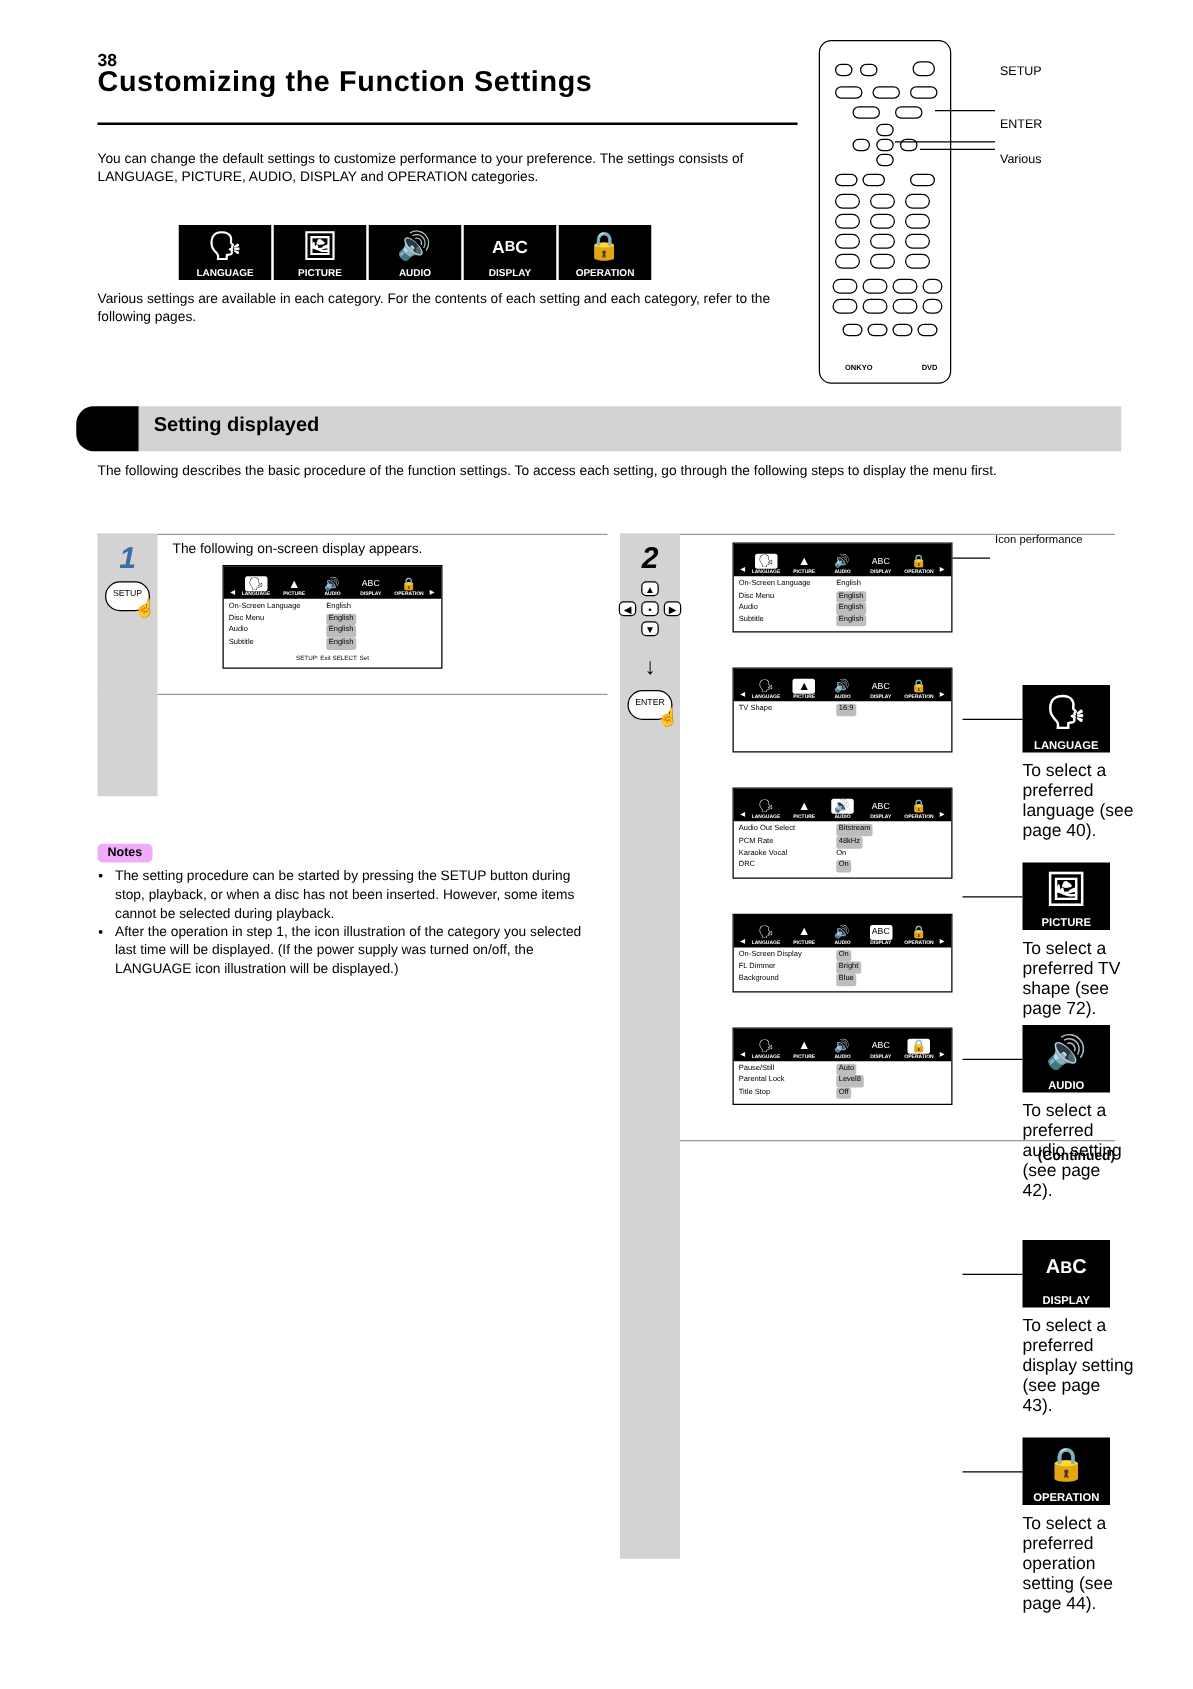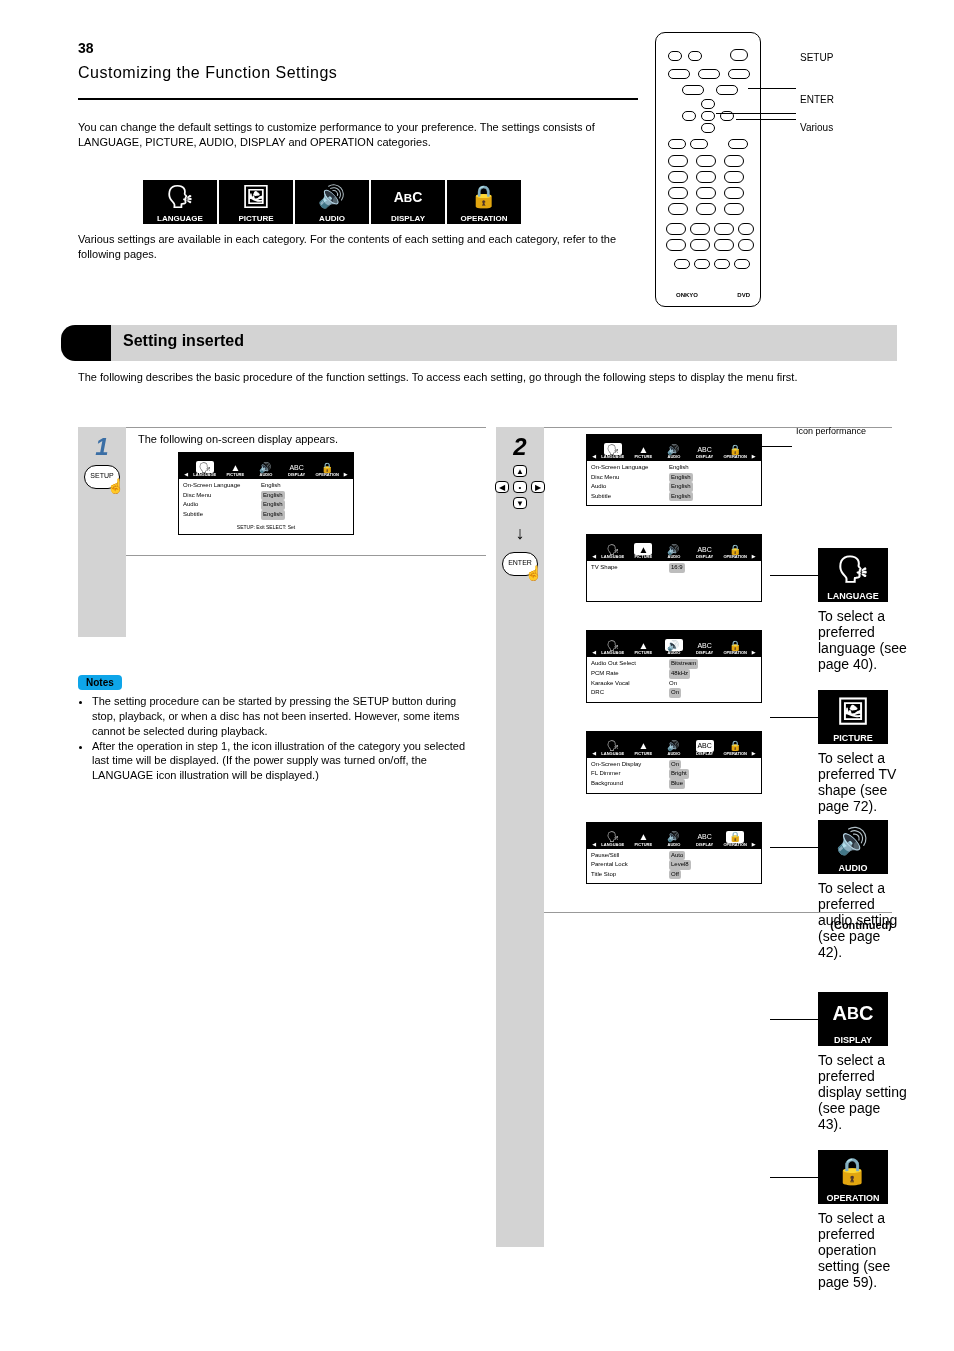--- a/index.html
+++ b/index.html
@@ -6,21 +6,21 @@
   body {
     width: 954px;
     height: 1351px;
     font-family: Arial, Helvetica, sans-serif;
     font-size: 11px;
     color: #000;
     position: relative;
     background: #fff;
   }
   .page-num { position: absolute; left: 78px; top: 40px; font-size: 14px; font-weight: bold; }
-  .main-title { position: absolute; left: 78px; top: 64px; font-size: 16px; font-weight: normal; letter-spacing: 0.5px; }
+  .main-title { position: absolute; left: 78px; top: 52px; font-size: 23px; font-weight: bold; letter-spacing: 0.5px; }
   .hr1 { position: absolute; left: 78px; top: 98px; width: 560px; height: 2px; background: #000; }
   .intro { position: absolute; left: 78px; top: 120px; width: 560px; line-height: 1.35; }
   .icon-strip { position: absolute; left: 143px; top: 180px; display: flex; gap: 2px; }
   .big-icon { width: 74px; height: 44px; background: #000; color: #fff; text-align: center; font-size: 8px; font-weight: bold; display: flex; flex-direction: column; justify-content: flex-end; align-items: center; padding-bottom: 1px; position: relative; }
   .big-icon svg, .big-icon .glyph { flex: 1; display: flex; align-items: center; justify-content: center; font-size: 22px; }
   .intro2 { position: absolute; left: 78px; top: 232px; width: 560px; line-height: 1.35; }
 
   .remote { position: absolute; left: 655px; top: 32px; width: 106px; height: 275px; }
   .remote-body { width: 100%; height: 100%; border: 1px solid #000; border-radius: 10px; position: relative; }
   .rbtn { position: absolute; border: 1px solid #000; }
@@ -59,21 +59,21 @@
   .ptab-lbl { font-size: 4px; color: #fff; font-weight: bold; text-align: center; line-height: 1; }
   .panel-body { padding: 2px 4px 4px 4px; }
   .opt-row { display: flex; font-size: 6px; line-height: 1.6; align-items: center; gap: 4px; }
   .opt-row .lbl { width: 74px; }
   .opt-row .val { }
   .val-hi { background: #bdbdbd; padding: 0 2px; border-radius: 2px; }
   .tab-arrow { font-size: 5px; color: #fff; }
   .tab-highlighted .ptab-icon { background: #fff; color: #000; border-radius: 2px; }
 
   .notes-box { position: absolute; left: 78px; top: 675px; width: 400px; }
-  .notes-badge { display: inline-block; background: #0ea5e9; border-radius: 4px; padding: 2px 8px; font-size: 10px; font-weight: bold; margin-bottom: 4px; }
+  .notes-badge { display: inline-block; background: #f0abfc; border-radius: 4px; padding: 2px 8px; font-size: 10px; font-weight: bold; margin-bottom: 4px; }
   .notes-list { list-style: disc; padding-left: 14px; line-height: 1.35; }
 
   .cat-icon-large { position: absolute; width: 70px; height: 54px; background: #000; color: #fff; display: flex; flex-direction: column; align-items: center; justify-content: flex-end; font-size: 9px; font-weight: bold; padding-bottom: 1px; }
   .cat-icon-large .glyph { flex: 1; display: flex; align-items: center; justify-content: center; font-size: 26px; }
   .cat-desc { position: absolute; font-size: 14px; }
 
   .step2-panels { margin-left: 30px; }
   .panel-wrap { position: relative; margin-bottom: 28px; }
   .down-arrow-big { text-align: center; font-size: 18px; margin: 4px 0; }
   .leader-left { position: absolute; border-top: 1px solid #000; }
@@ -166,21 +166,21 @@
 <div class="remote-leader" style="left:748px;top:88px;width:48px;"></div>
 <div class="remote-label" style="left:800px;top:52px;">SETUP</div>
 <div class="remote-leader" style="left:716px;top:113px;width:80px;"></div>
 <div class="remote-label" style="left:800px;top:94px;">ENTER</div>
 <div class="remote-leader" style="left:736px;top:119px;width:60px;"></div>
 <div class="remote-label" style="left:800px;top:122px;">Various</div>
 
 <div class="section-header">
   <div class="section-tab"></div>
   <div class="section-bar"></div>
-  <div class="section-title">Setting inserted</div>
+  <div class="section-title">Setting displayed</div>
 </div>
 <div class="section-desc">The following describes the basic procedure of the function settings. To access each setting, go through the following steps to display the menu first.</div>
 
 <div class="steps-col-left">
   <div class="step-block">
     <div class="step-rule"></div>
     <div class="step-side" style="height:210px;">
       <div class="step-num step-num-blue">1</div>
       <div>
         <div class="press-img">
@@ -511,28 +511,28 @@
   </div>
 <div class="cat-desc" style="left:818px;top:750px;width:90px;">To select a preferred TV shape (see page 72).</div>
 
 <div class="cat-icon-large" style="left:818px;top:820px;">
     <span class="glyph">🔊</span>
     <span>AUDIO</span>
   </div>
 <div class="cat-desc" style="left:818px;top:880px;width:90px;">To select a preferred audio setting (see page 42).</div>
 
 <div class="cat-icon-large" style="left:818px;top:992px;">
-    <span class="glyph" style="font-size:20px;text-align:center;">A<sub>B</sub>C</span>
+    <span class="glyph" style="font-size:16px;text-align:center;">A<sub>B</sub>C</span>
     <span>DISPLAY</span>
   </div>
 <div class="cat-desc" style="left:818px;top:1052px;width:90px;">To select a preferred display setting (see page 43).</div>
 
 <div class="cat-icon-large" style="left:818px;top:1150px;">
     <span class="glyph">🔒</span>
     <span>OPERATION</span>
   </div>
-<div class="cat-desc" style="left:818px;top:1210px;width:90px;">To select a preferred operation setting (see page 59).</div>
+<div class="cat-desc" style="left:818px;top:1210px;width:90px;">To select a preferred operation setting (see page 44).</div>
 
 <div style="position:absolute;left:770px;top:575px;width:48px;height:1px;background:#000;"></div>
 <div style="position:absolute;left:770px;top:717px;width:48px;height:1px;background:#000;"></div>
 <div style="position:absolute;left:770px;top:847px;width:48px;height:1px;background:#000;"></div>
 <div style="position:absolute;left:770px;top:1019px;width:48px;height:1px;background:#000;"></div>
 <div style="position:absolute;left:770px;top:1177px;width:48px;height:1px;background:#000;"></div>
 
 </body></html>

